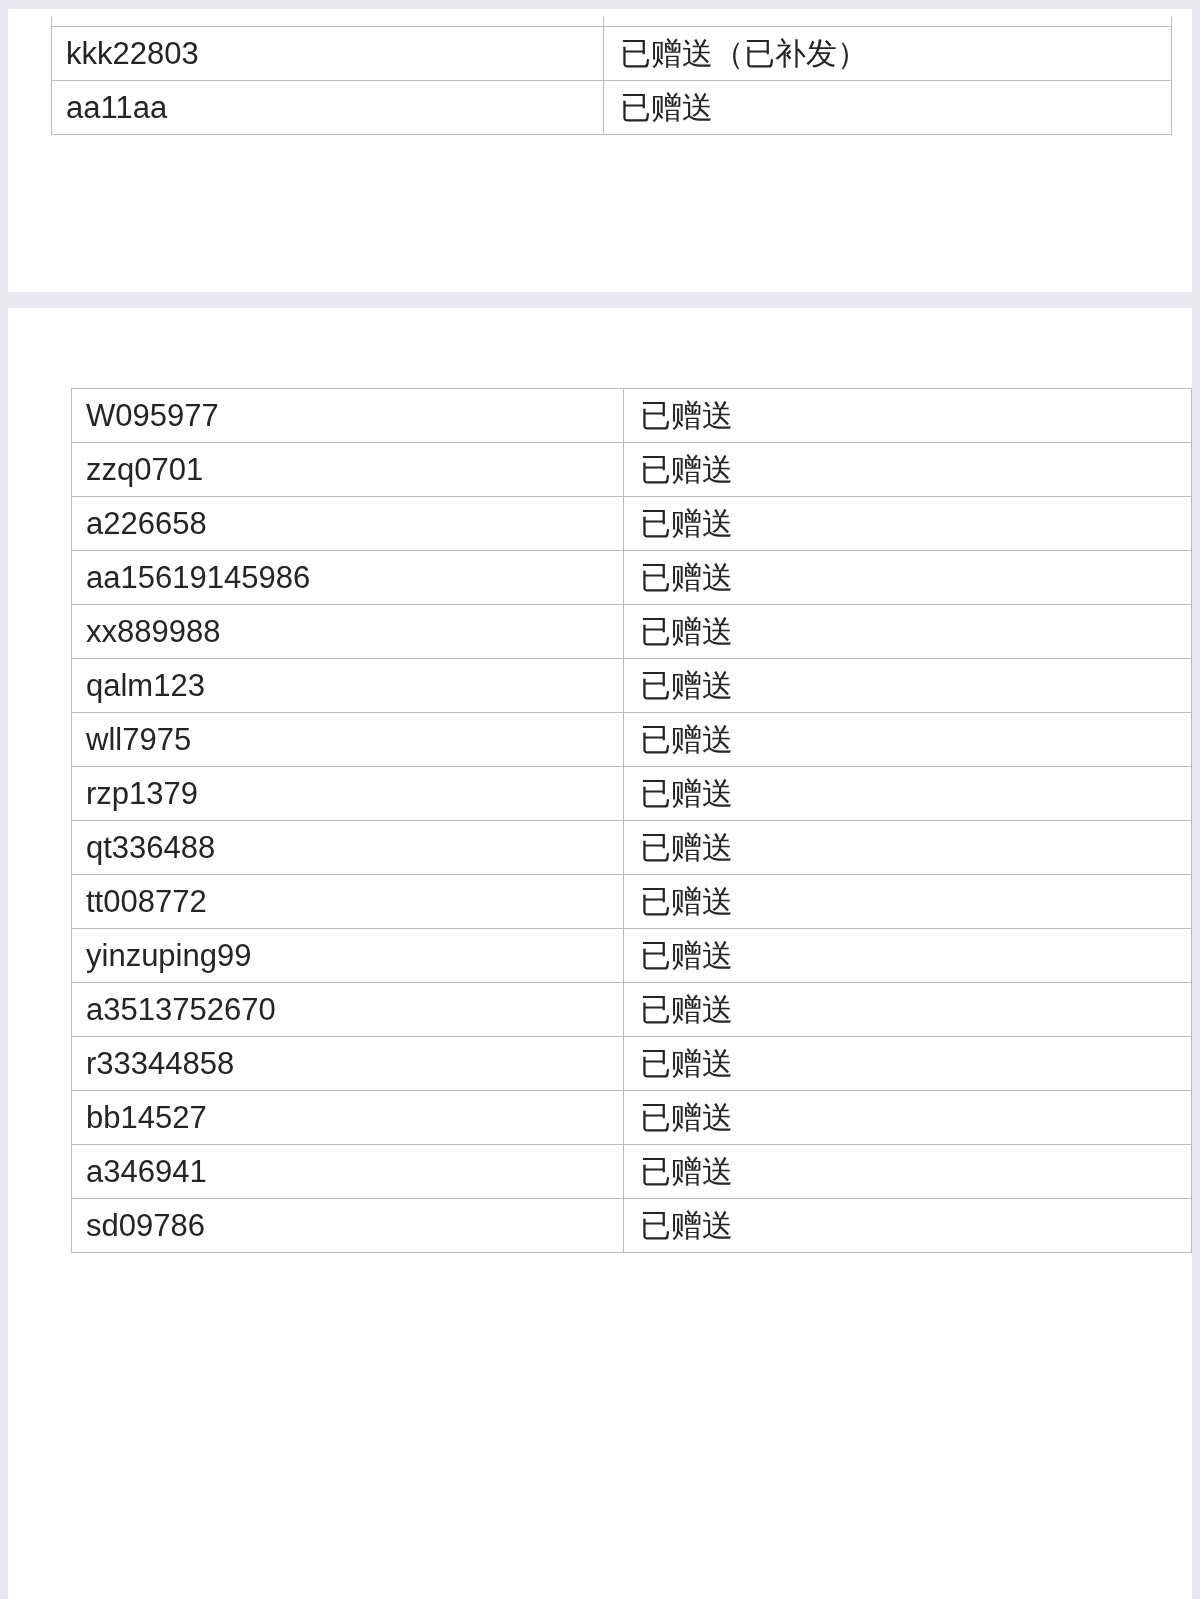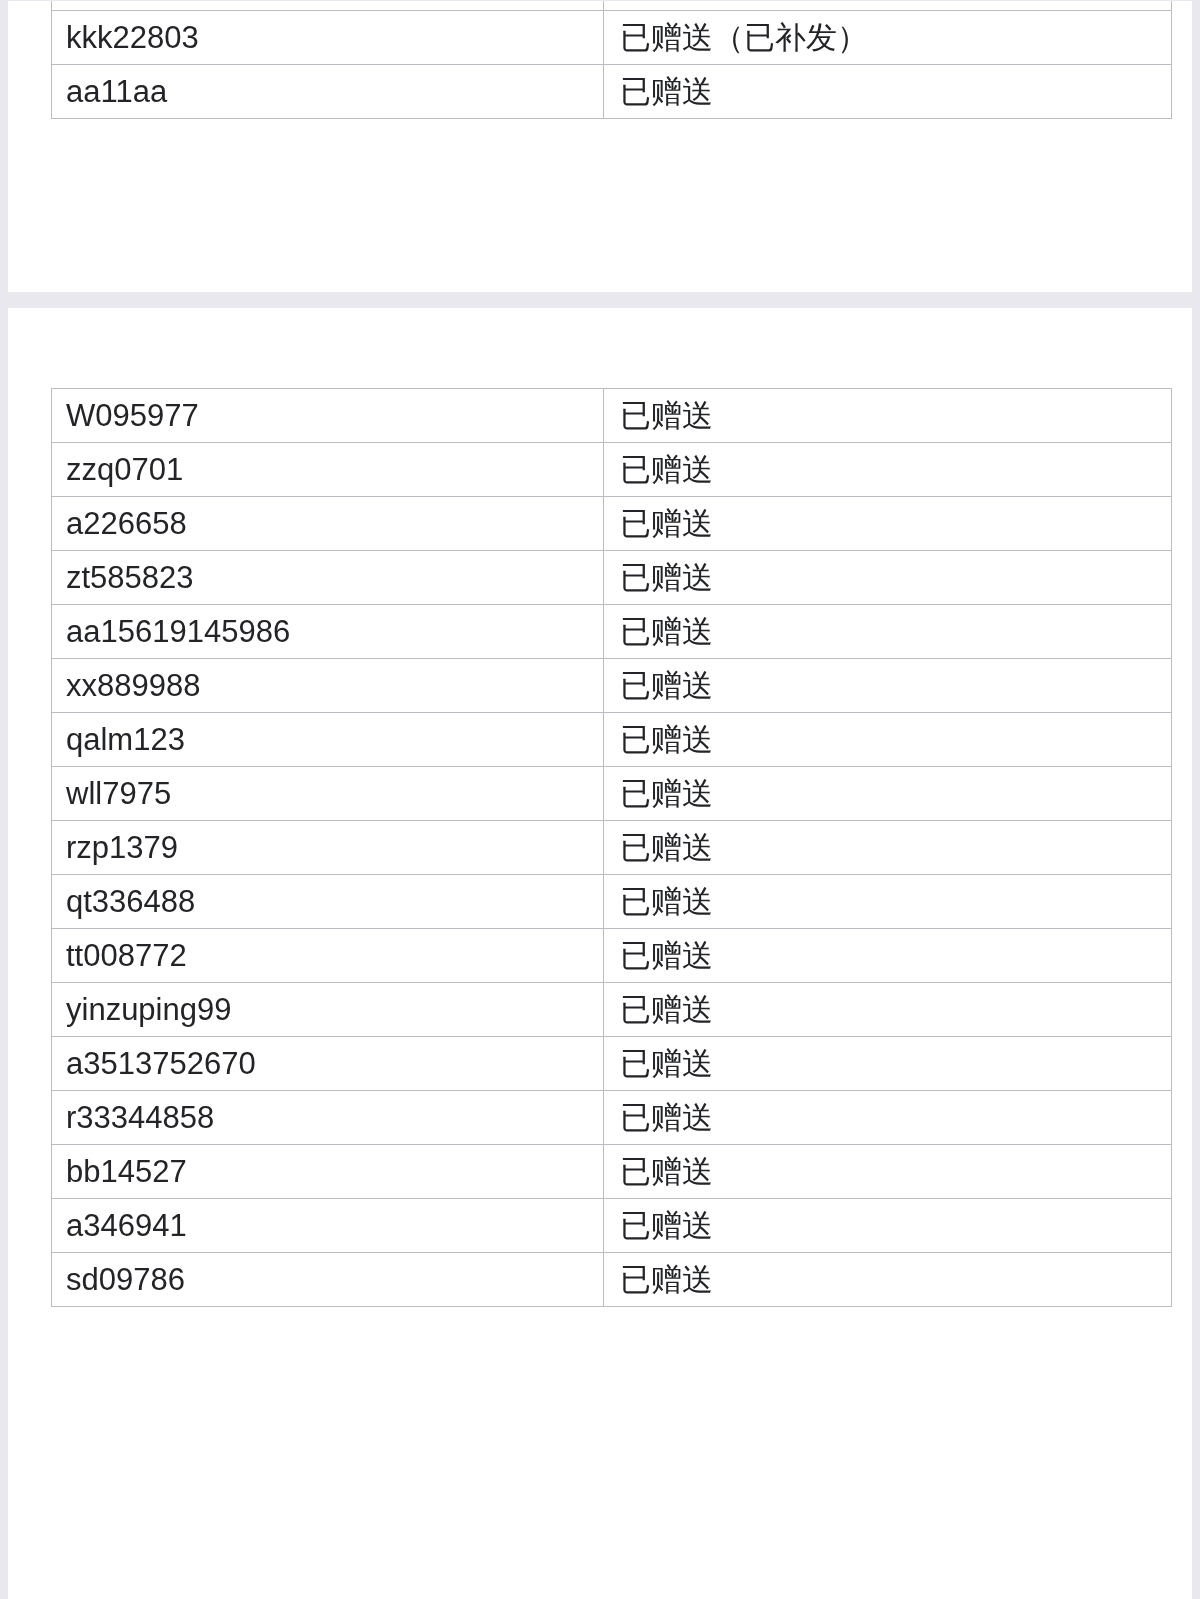--- a/index.html
+++ b/index.html
@@ -15,24 +15,24 @@
     background: #e8e8ee;
     overflow: hidden;
   }
   .card {
     background: #ffffff;
     box-sizing: border-box;
   }
   .card-top {
     position: absolute;
     left: 8px;
-    top: 1px;
+    top: 9px;
     width: 1184px;
     height: 292px;
-    padding-top: 0;
+    padding-top: 8px;
   }
   .card-bottom {
     position: absolute;
     left: 8px;
     top: 308px;
     width: 1184px;
     height: 1300px;
   }
   .tbl {
     border-collapse: collapse;
@@ -63,20 +63,21 @@
     position: absolute;
     top: -45px;
     left: 0;
   }
   .clip-bottom {
     position: relative;
     height: 1120px;
     overflow: hidden;
     padding-top: 80px;
     box-sizing: border-box;
+    padding-left: 20px;
   }
   .spacer-bottom {
     position: absolute;
     left: 8px;
     top: 292px;
     width: 1184px;
     height: 16px;
     background: #e8e8ee;
   }
 </style>
@@ -115,24 +116,20 @@
             <tr>
               <td class="c-name">W095977</td>
               <td class="c-status">已赠送</td>
             </tr>
             <tr>
               <td class="c-name">zzq0701</td>
               <td class="c-status">已赠送</td>
             </tr>
             <tr>
               <td class="c-name">a226658</td>
-              <td class="c-status">已赠送</td>
-            </tr>
-            <tr>
-              <td class="c-name">zt585823</td>
               <td class="c-status">已赠送</td>
             </tr>
             <tr>
               <td class="c-name">aa15619145986</td>
               <td class="c-status">已赠送</td>
             </tr>
             <tr>
               <td class="c-name">xx889988</td>
               <td class="c-status">已赠送</td>
             </tr>

